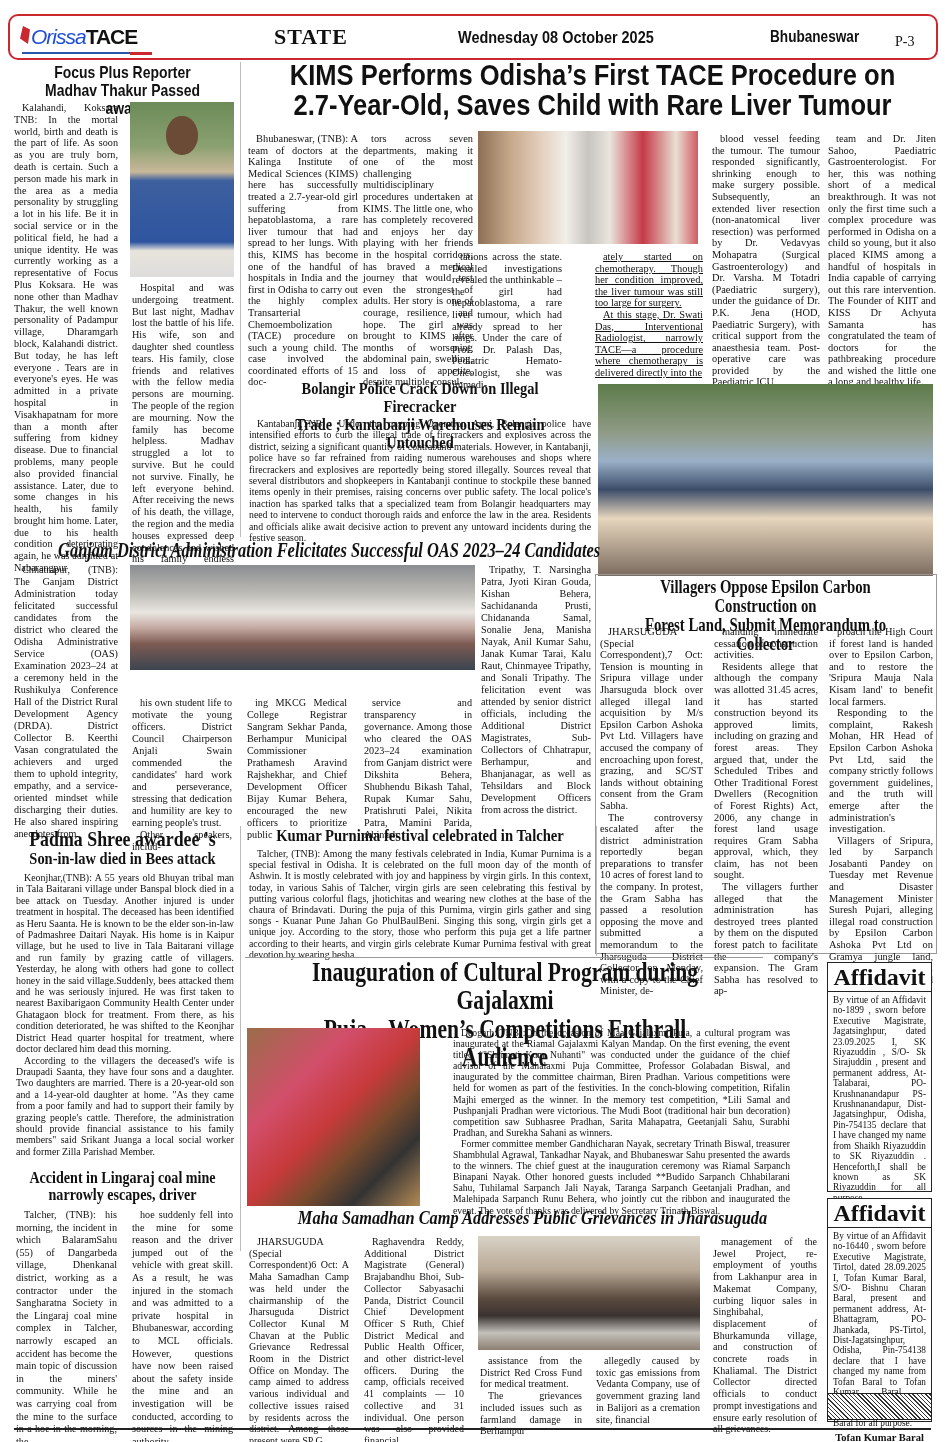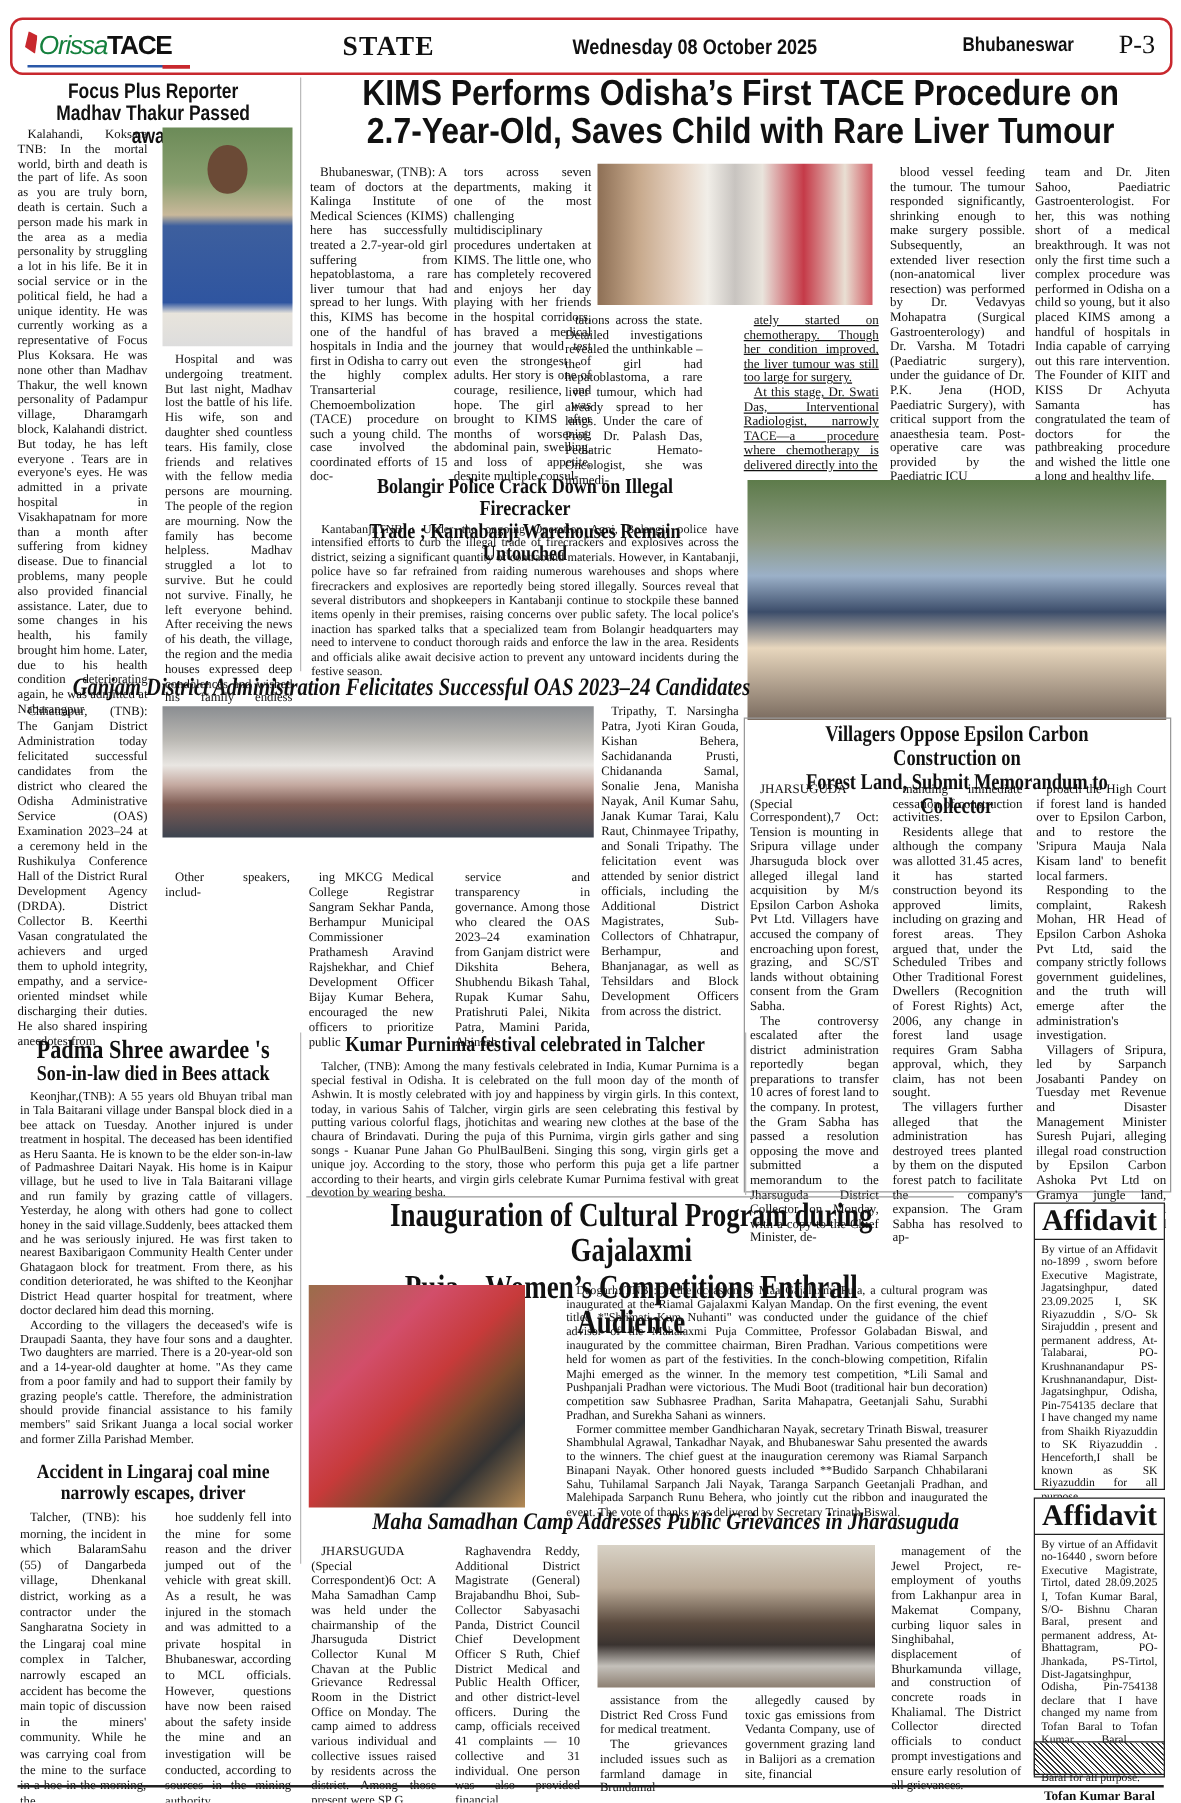--- a/index.html
+++ b/index.html
@@ -1,27 +1,27 @@
 <!DOCTYPE html>
 <html><head>
 <meta charset="utf-8">
 <style>
 *{box-sizing:border-box;margin:0;padding:0}
 body{width:945px;height:1442px;background:#fff;font-family:"Liberation Serif",serif;color:#111;position:relative;overflow:hidden}
 .abs{position:absolute}
 .masthead{left:8px;top:14px;width:930px;height:46px;border:2px solid #c8282e;border-radius:10px;display:flex;align-items:center}
 .logo{position:absolute;left:10px;top:9px;font-family:"Liberation Sans",sans-serif;font-weight:bold;font-size:21px;letter-spacing:-1px;color:#111;display:flex;align-items:baseline}
-.logo .o{font-style:italic;font-weight:normal;color:#15803d}
+.logo .o{font-style:italic;font-weight:normal;color:#1d4ed8}
 .logo .mark{display:inline-block;width:10px;height:18px;background:#c8282e;clip-path:polygon(30% 0,100% 20%,80% 100%,0 70%);margin-right:1px}
 .logo-line{position:absolute;left:12px;top:36px;width:130px;height:2px;background:#2a58a8}
 .logo-sub{position:absolute;left:120px;top:36px;width:22px;height:3px;background:#c8282e}
 .sec{position:absolute;left:264px;top:8px;font-size:22px;font-weight:bold;letter-spacing:1px}
 .dt{position:absolute;left:448px;top:12px;font-size:17px;font-weight:bold;font-family:"Liberation Sans",sans-serif;transform:scaleX(.85);transform-origin:left}
 .city{position:absolute;left:760px;top:12px;font-size:16px;font-weight:bold;font-family:"Liberation Sans",sans-serif;transform:scaleX(.85);transform-origin:left}
-.pg{position:absolute;left:885px;top:7px;font-size:21px}
+.pg{position:absolute;left:885px;top:18px;font-size:14px}
 .hl{font-family:"Liberation Sans",sans-serif;font-weight:bold;text-align:center;line-height:1.05;transform-origin:center top}
 .body{font-size:10.4px;line-height:11.6px;text-align:justify;hyphens:auto;text-indent:8px}
 .body p{text-indent:8px}
 .vr{position:absolute;width:1px;background:#bbb}
 .hr{position:absolute;height:1px;background:#999}
 .photo{position:absolute;overflow:hidden}
 .ph-madhav{background:linear-gradient(180deg,#6c8b58 0%,#8aa070 25%,#c9b89a 40%,#3d5f9e 45%,#2f55a0 80%,#e8e4dc 85%,#ddd 100%)}
 .ph-madhav::after{content:"";position:absolute;left:35%;top:8%;width:30%;height:22%;border-radius:50%;background:#6b4a36}
 .ph-kims{background:linear-gradient(90deg,#8d6f55 0%,#c7a98c 15%,#e6d3c3 30%,#f1eee8 40%,#c8c4c0 50%,#e9e4dc 60%,#c53a48 75%,#e9dfd3 90%,#d05b63 100%)}
 .ph-bolangir{background:linear-gradient(180deg,#5d7b4a 0%,#8f9b85 25%,#9bb0c8 40%,#3c4d6a 55%,#e7d6bd 70%,#7a6b5f 100%)}
@@ -77,20 +77,21 @@
   <div>Bolangir Police Crack Down on Illegal Firecracker</div>
   <div>Trade ; Kantabanji Warehouses Remain Untouched</div>
 </div>
 <div class="abs body" style="left:249px;top:418px;width:342px;font-size:9.8px;line-height:11.4px;">Kantabanji,TNB : Under the ongoing Operation Agni, Bolangir police have intensified efforts to curb the illegal trade of firecrackers and explosives across the district, seizing a significant quantity of contraband materials. However, in Kantabanji, police have so far refrained from raiding numerous warehouses and shops where firecrackers and explosives are reportedly being stored illegally.  Sources reveal that several distributors and shopkeepers in Kantabanji continue to stockpile these banned items openly in their premises, raising concerns over public safety. The local police's inaction has sparked talks that a specialized team from Bolangir headquarters may need to intervene to conduct thorough raids and enforce the law in the area. Residents and officials alike await decisive action to prevent any untoward incidents during the festive season.</div>
 <div class="photo ph-bolangir" style="left:598px;top:384px;width:335px;height:192px;"></div>
 
 <div class="abs hl" style="left:5px;top:540px;width:590px;font-size:20px;font-style:italic;font-family:'Liberation Serif',serif;transform:scaleX(.82);white-space:nowrap;">Ganjam District Administration Felicitates Successful OAS 2023–24 Candidates</div>
 <div class="abs body" style="left:14px;top:564px;width:104px;font-size:10.2px;line-height:12px;">Chhatrapur, (TNB): The Ganjam District Administration today felicitated successful candidates from the district who cleared the Odisha Administrative Service (OAS) Examination 2023–24 at a ceremony held in the Rushikulya Conference Hall of the District Rural Development Agency (DRDA). District Collector B. Keerthi Vasan congratulated the achievers and urged them to uphold integrity, empathy, and a service-oriented mindset while discharging their duties. He also shared inspiring anecdotes from</div>
 <div class="photo ph-ganjam" style="left:130px;top:565px;width:345px;height:105px;"></div>
 <div class="abs body" style="left:132px;top:697px;width:100px;font-size:10.2px;line-height:12px;">
+  <p>his own student life to motivate the young officers. District Council Chairperson Anjali Swain commended the candidates' hard work and perseverance, stressing that dedication and humility are key to earning people's trust.</p>
   <p>Other speakers, includ-</p>
 </div>
 <div class="abs body" style="left:247px;top:697px;width:100px;font-size:10.2px;line-height:12px;">ing MKCG Medical College Registrar Sangram Sekhar Panda, Berhampur Municipal Commissioner Prathamesh Aravind Rajshekhar, and Chief Development Officer Bijay Kumar Behera, encouraged the new officers to prioritize public</div>
 <div class="abs body" style="left:364px;top:697px;width:108px;font-size:10.2px;line-height:12px;">service and transparency in governance. Among those who cleared the OAS 2023–24 examination from Ganjam district were Dikshita Behera, Shubhendu Bikash Tahal, Rupak Kumar Sahu, Pratishruti Palei, Nikita Patra, Mamini Parida, Abinash</div>
 <div class="abs body" style="left:481px;top:564px;width:110px;font-size:10.2px;line-height:12px;">Tripathy, T. Narsingha Patra, Jyoti Kiran Gouda, Kishan Behera, Sachidananda Prusti, Chidananda Samal, Sonalie Jena, Manisha Nayak, Anil Kumar Sahu, Janak Kumar Tarai, Kalu Raut, Chinmayee Tripathy, and Sonali Tripathy. The felicitation event was attended by senior district officials, including the Additional District Magistrates, Sub-Collectors of Chhatrapur, Berhampur, and Bhanjanagar, as well as Tehsildars and Block Development Officers from across the district.</div>
 
 <div class="box" style="left:595px;top:574px;width:342px;height:380px;"></div>
 <div class="abs hl" style="left:598px;top:578px;width:335px;font-size:18px;transform:scaleX(.82);font-family:'Liberation Serif',serif;">
   <div>Villagers Oppose Epsilon Carbon Construction on</div>
   <div>Forest Land, Submit Memorandum to Collector</div>
@@ -153,18 +154,18 @@
 </div>
 <div class="abs body" style="left:16px;top:1209px;width:101px;font-size:10.2px;line-height:12.6px;">Talcher, (TNB): his morning, the incident in which BalaramSahu (55) of Dangarbeda village, Dhenkanal district, working as a contractor under the Sangharatna Society in the Lingaraj coal mine complex in Talcher, narrowly escaped an accident has become the main topic of discussion in the miners' community. While he was carrying coal from the mine to the surface in a hoe in the morning, the</div>
 <div class="abs body" style="left:132px;top:1209px;width:101px;font-size:10.2px;line-height:12.6px;">hoe suddenly fell into the mine for some reason and the driver jumped out of the vehicle with great skill. As a result, he was injured in the stomach and was admitted to a private hospital in Bhubaneswar, according to MCL officials. However, questions have now been raised about the safety inside the mine and an investigation will be conducted, according to sources in the mining authority.</div>
 
 <div class="abs hl" style="left:245px;top:1208px;width:575px;font-size:19px;font-style:italic;font-family:'Liberation Serif',serif;transform:scaleX(.86);white-space:nowrap;">Maha Samadhan Camp Addresses Public Grievances in Jharasuguda</div>
 <div class="abs body" style="left:249px;top:1236px;width:100px;font-size:10px;line-height:11.7px;">JHARSUGUDA (Special Correspondent)6 Oct: A Maha Samadhan Camp was held under the chairmanship of the Jharsuguda District Collector Kunal M Chavan at the Public Grievance Redressal Room in the District Office on Monday. The camp aimed to address various individual and collective issues raised by residents across the district. Among those present were SP G</div>
 <div class="abs body" style="left:364px;top:1236px;width:100px;font-size:10px;line-height:11.7px;">Raghavendra Reddy, Additional District Magistrate (General) Brajabandhu Bhoi, Sub-Collector Sabyasachi Panda, District Council Chief Development Officer S Ruth, Chief District Medical and Public Health Officer, and other district-level officers. During the camp, officials received 41 complaints — 10 collective and 31 individual. One person was also provided financial</div>
 <div class="photo ph-samadhan" style="left:478px;top:1236px;width:222px;height:114px;"></div>
 <div class="abs body" style="left:480px;top:1355px;width:102px;font-size:10px;line-height:11.7px;">
   <p>assistance from the District Red Cross Fund for medical treatment.</p>
-  <p>The grievances included issues such as farmland damage in Brundamal</p>
+  <p>The grievances included issues such as farmland damage in Berhampur</p>
 </div>
 <div class="abs body" style="left:596px;top:1355px;width:104px;font-size:10px;line-height:11.7px;">allegedly caused by toxic gas emissions from Vedanta Company, use of government grazing land in Balijori as a cremation site, financial</div>
 <div class="abs body" style="left:713px;top:1236px;width:104px;font-size:10px;line-height:11.7px;">management of the Jewel Project, re-employment of youths from Lakhanpur area in Makemat Company, curbing liquor sales in Singhibahal, displacement of Bhurkamunda village, and construction of concrete roads in Khaliamal. The District Collector directed officials to conduct prompt investigations and ensure early resolution of all grievances.</div>
 
 <div class="hr" style="left:14px;top:1428px;width:917px;height:1.5px;background:#222;"></div>
 
 </body></html>

